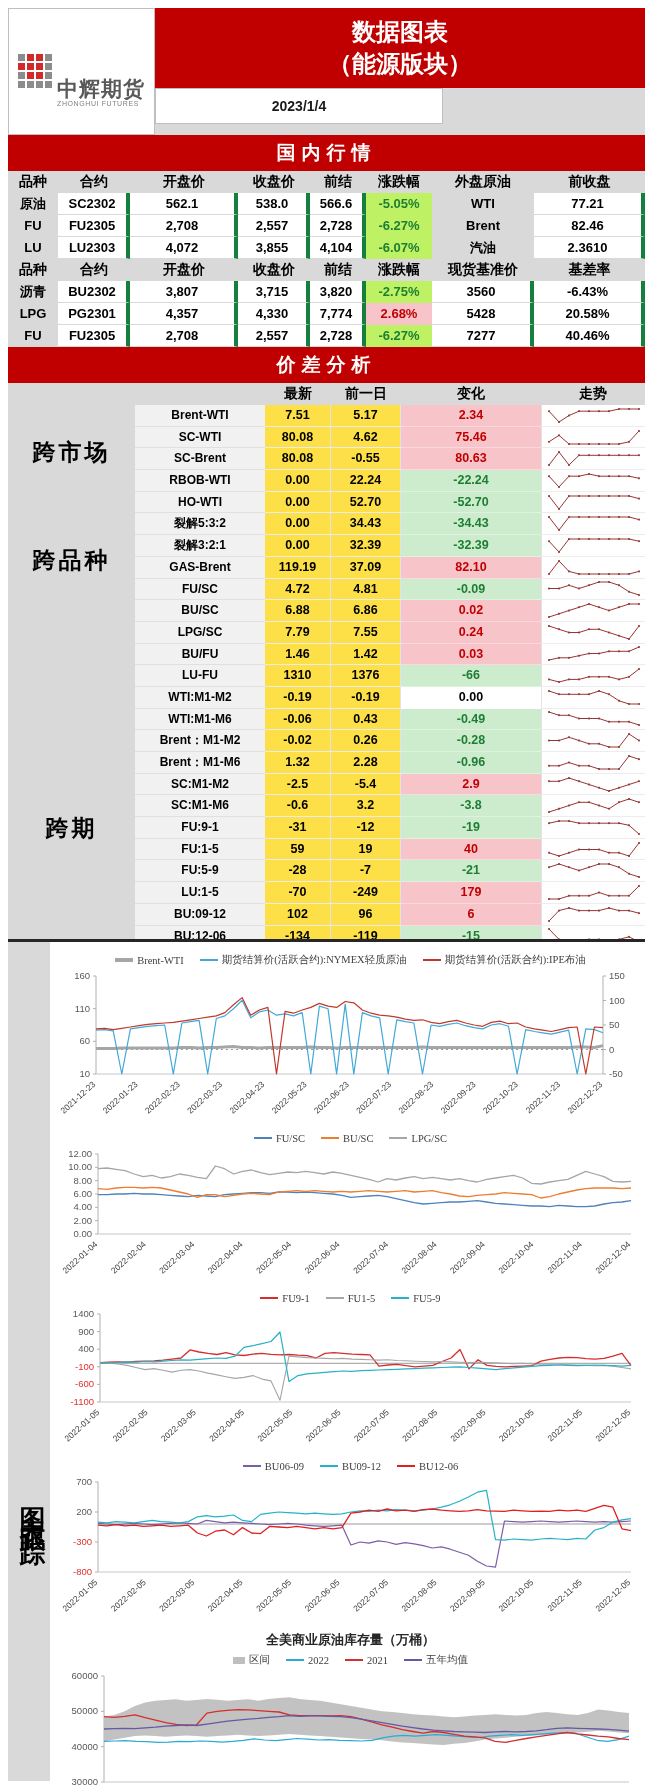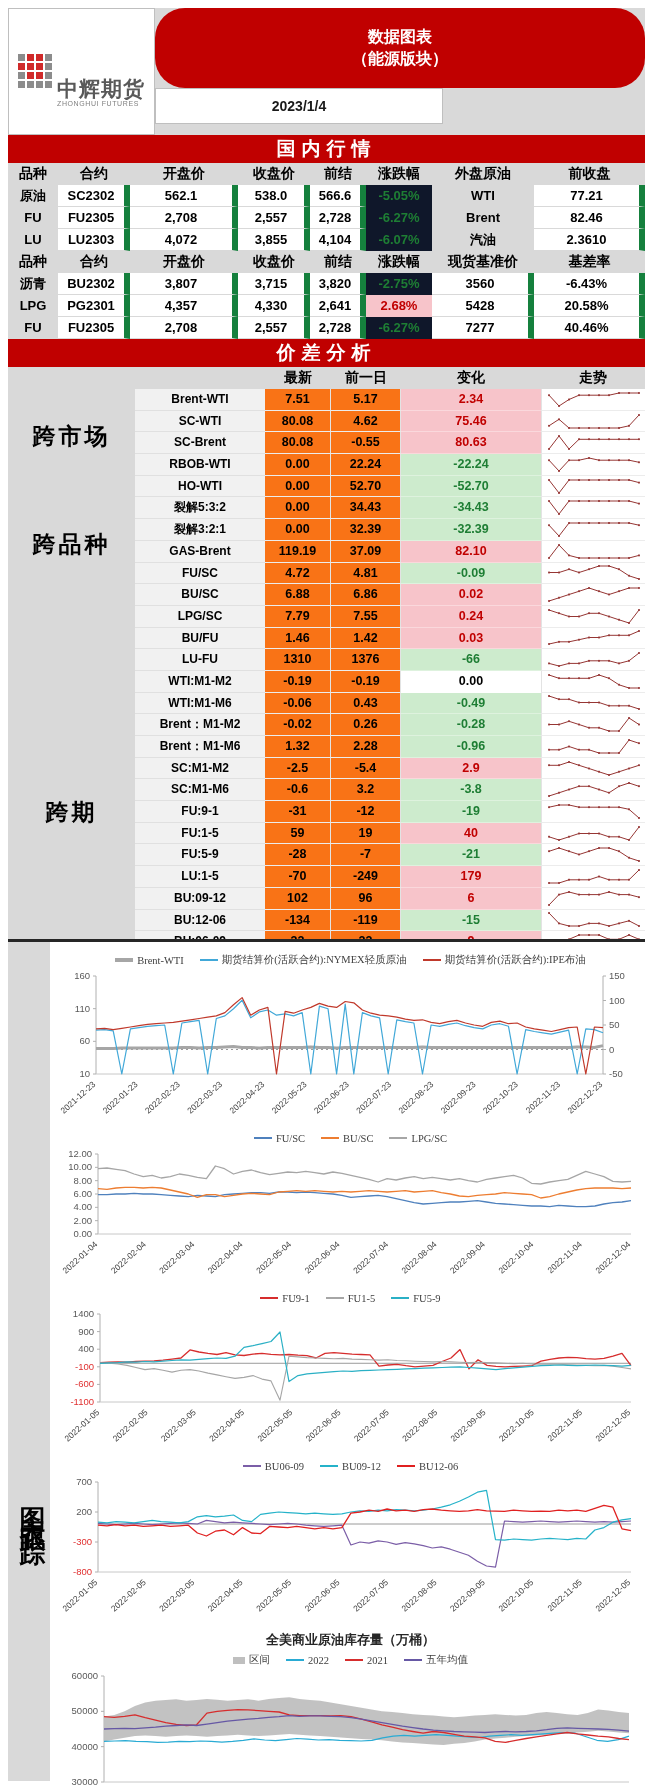--- a/index.html
+++ b/index.html
@@ -11,53 +11,53 @@
   .hdr{display:flex;height:127px;}
   .logo-cell{width:147px;background:#ffffff;border:1px solid #bfbfbf;box-sizing:border-box;display:flex;align-items:center;justify-content:center;}
   .logo-inner{display:flex;align-items:center;gap:5px;}
   .logo-grid{display:grid;grid-template-columns:repeat(4,7px);grid-auto-rows:7px;gap:2px;}
   .logo-grid i{display:block;background:#8c8c8c;}
   .logo-grid i.r{background:#d02a2a;}
   .logo-txt .cn{font-size:21px;font-weight:bold;color:#595959;letter-spacing:1px;line-height:1.05;margin-top:42px;}
   .logo-txt .en{font-size:7px;color:#808080;letter-spacing:.6px;}
   .hdr-right{flex:1;display:flex;flex-direction:column;}
   .title-band{height:80px;background:#c00000;color:#ffffff;display:flex;flex-direction:column;align-items:center;justify-content:center;
-    font-family:"Liberation Serif",serif;font-weight:bold;font-size:16px;line-height:1.35;border-radius:30px;}
+    font-family:"Liberation Serif",serif;font-weight:bold;font-size:24px;line-height:1.35;}
   .sub-band{height:36px;display:flex;}
   .date-cell{width:288px;background:#ffffff;border:1px solid #bfbfbf;box-sizing:border-box;display:flex;align-items:center;justify-content:center;font-size:14px;font-weight:bold;color:#1a1a1a;}
   .name-cells{flex:1;display:flex;flex-direction:column;}
   .name-cells>div{flex:1;background:#ffffff;border:1px solid #bfbfbf;border-top:none;box-sizing:border-box;display:flex;align-items:center;justify-content:center;font-size:12px;color:#1a1a1a;}
   .name-cells>div:first-child{border-top:1px solid #bfbfbf;}
 
   
-  .banner{height:28px;background:#c00000;color:#ffffff;display:flex;align-items:center;justify-content:center;
+  .banner{height:36px;background:#c00000;color:#ffffff;display:flex;align-items:center;justify-content:center;
     font-family:"Liberation Serif",serif;font-size:19px;font-weight:bold;letter-spacing:6px;}
 
   
   .mtable{background:#d9d9d9;}
   .mrow{display:flex;height:22px;line-height:22px;font-size:13px;}
   .mrow>div{box-sizing:border-box;text-align:center;overflow:hidden;white-space:nowrap;}
   .mc0{width:50px;font-weight:bold;color:#000;}
   .mc1{width:72px;}.mc2{width:108px;}.mc3{width:72px;}.mc4{width:56px;}.mc5{width:66px;}
   .mc6{width:102px;}.mc7{width:111px;}
   .mhead>div{font-family:"Liberation Serif",serif;font-weight:bold;font-size:14px;color:#000;background:#d9d9d9;}
-  .cell-w{background:#ffffff;border-right:6px solid #15803d;border-bottom:1px solid #d9d9d9;font-weight:bold;color:#000;}
+  .cell-w{background:#ffffff;border-right:4px solid #15803d;border-bottom:1px solid #d9d9d9;font-weight:bold;color:#000;}
   .cell-g{background:#d9d9d9;font-weight:bold;color:#000;}
-  .pct-dn{background:#0f172a;color:#1e7e34;font-weight:bold;}
+  .pct-dn{background:#bef264;color:#1e7e34;font-weight:bold;}
   .pct-up{background:#f7c4ca;color:#c00000;font-weight:bold;}
 
   
   .stable{position:relative;background:#d9d9d9;}
   .shead{display:flex;height:22px;line-height:22px;font-family:"Liberation Serif",serif;font-weight:bold;font-size:14px;color:#000;}
   .shead>div{text-align:center;}
   .sc0{width:127px;}.sc1{width:130px;}.sc2{width:66px;}.sc3{width:70px;}.sc4{width:140px;}.sc5{width:104px;}
   .srow{display:flex;height:21.7px;line-height:21.7px;font-size:12.5px;}
   .srow>div{box-sizing:border-box;text-align:center;overflow:hidden;}
   .srow .sc1{background:#f1f1f1;font-weight:bold;color:#000;border-bottom:1px solid #e0e0e0;font-size:12px;}
-  .srow .sc2,.srow .sc3{background:#f97316;border-right:1px solid #e3e3e3;border-bottom:1px solid #ececec;font-weight:bold;color:#000;}
+  .srow .sc2,.srow .sc3{background:#fde047;border-right:1px solid #e3e3e3;border-bottom:1px solid #ececec;font-weight:bold;color:#000;}
   .srow .sc4{font-weight:bold;border-bottom:1px solid rgba(255,255,255,.35);}
   .srow .sc5{background:#ffffff;border-left:1px solid #e3e3e3;border-bottom:1px solid #ececec;display:flex;align-items:center;justify-content:center;}
   .chg-up{background:#f7c4ca;color:#c00000;}
   .chg-dn{background:#cdebcd;color:#1e7e34;}
   .chg-flat{background:#ffffff;color:#000;}
   .gcol{position:absolute;left:0;top:22px;width:127px;bottom:0;}
   .glabel{position:absolute;width:127px;text-align:center;font-family:"Liberation Serif",serif;font-weight:bold;font-size:23px;color:#000;letter-spacing:3px;}
 
   
   .charts{position:absolute;left:8px;top:939px;width:637px;height:839px;background:#ffffff;border-top:3px solid #262626;}
@@ -174,21 +174,21 @@
     <div class="mc4 cell-w">3,820</div>
     <div class="mc5 pct-dn">-2.75%</div>
     <div class="mc6 cell-w">3560</div>
     <div class="mc7 cell-w">-6.43%</div>
   </div>
         <div class="mrow">
     <div class="mc0 cell-g">LPG</div>
     <div class="mc1 cell-w">PG2301</div>
     <div class="mc2 cell-w">4,357</div>
     <div class="mc3 cell-w">4,330</div>
-    <div class="mc4 cell-w">2,641</div>
+    <div class="mc4 cell-w">7,774</div>
     <div class="mc5 pct-up">2.68%</div>
     <div class="mc6 cell-w">5428</div>
     <div class="mc7 cell-w">20.58%</div>
   </div>
         <div class="mrow">
     <div class="mc0 cell-g">FU</div>
     <div class="mc1 cell-w">FU2305</div>
     <div class="mc2 cell-w">2,708</div>
     <div class="mc3 cell-w">2,557</div>
     <div class="mc4 cell-w">2,728</div>

